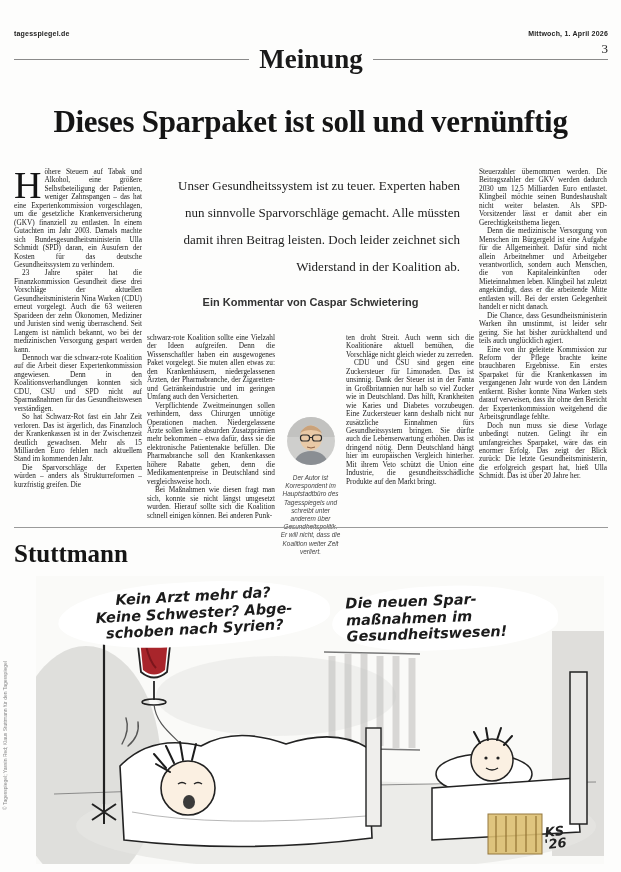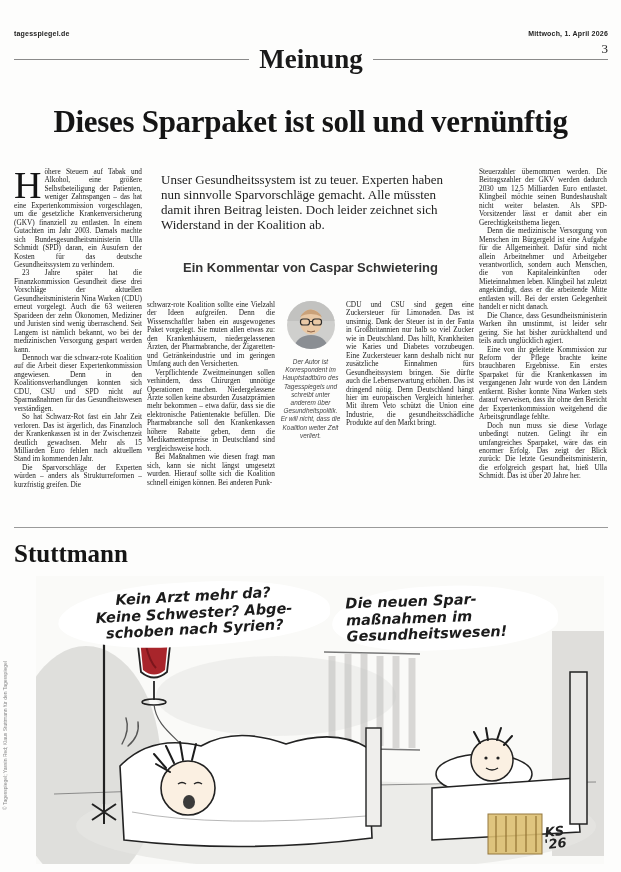--- a/index.html
+++ b/index.html
@@ -16,24 +16,24 @@
   .pagenum{position:absolute;top:41px;right:13px;font-size:13px;background:#fdfdfc;padding-left:6px;}
   
   .headline{position:absolute;top:84px;left:40px;right:40px;text-align:center;
     font-size:31px;font-weight:bold;line-height:1.12;letter-spacing:-.3px;color:#151515;}
   
   .body-grid{position:absolute;top:168px;left:14px;width:593px;display:flex;gap:5px;}
   .col{width:128px;height:358px;overflow:hidden;font-size:7.3px;line-height:8.45px;text-align:justify;}
   .col p{margin:0;}
   .col p + p{text-indent:8px;}
   .midwrap{width:327px;}
-  .standfirst{padding:4px 14px 0;text-align:left;font-size:13px;line-height:15px;color:#222;}
-  .byline{margin-top:28px;text-align:center;font-family:"Liberation Sans",sans-serif;
-    font-size:13px;font-weight:bold;color:#333;}
-  .midcols{margin-top:26px;display:flex;gap:5px;}
+  .standfirst{padding:4px 14px 0;text-align:right;font-size:13px;line-height:27px;color:#222;}
+  .byline{margin-top:16px;text-align:center;font-family:"Liberation Sans",sans-serif;
+    font-size:11px;font-weight:bold;color:#333;}
+  .midcols{margin-top:26px;display:flex;gap:5px;align-items:flex-end;}
   .midcols .col{height:222px;}
   .dropcap{float:left;font-size:38px;line-height:30px;padding:2px 3px 0 0;color:#151515;}
   
   .authorbox{width:61px;flex:0 0 61px;text-align:center;}
   .author-photo{width:48px;height:48px;border-radius:50%;overflow:hidden;margin:0 auto;display:block;}
   .author-caption{margin-top:9px;font-family:"Liberation Sans",sans-serif;font-style:italic;
     font-size:6.4px;line-height:8.2px;color:#444;text-align:center;}
   
   .divider{position:absolute;top:527px;left:14px;right:13px;height:1px;background:#9a9a9a;}
   .cartoon-title{position:absolute;top:540px;left:14px;font-size:25px;font-weight:bold;color:#151515;}
@@ -77,39 +77,40 @@
     <p>Die Sparvorschläge der Experten würden – anders als Strukturreformen – kurzfristig greifen. Die</p>
   </div>
 
   <div class="midwrap">
     <div class="standfirst">Unser Gesundheitssystem ist zu teuer. Experten haben nun sinnvolle Sparvorschläge gemacht. Alle müssten damit ihren Beitrag leisten. Doch leider zeichnet sich Widerstand in der Koalition ab.</div>
     <div class="byline">Ein Kommentar von Caspar Schwietering</div>
     <div class="midcols">
       <div class="col">
         <p>schwarz-rote Koalition sollte eine Vielzahl der Ideen aufgreifen. Denn die Wissenschaftler haben ein ausgewogenes Paket vorgelegt. Sie muten allen etwas zu: den Krankenhäusern, niedergelassenen Ärzten, der Pharmabranche, der Zigaretten- und Getränkeindustrie und im geringen Umfang auch den Versicherten.</p>
         <p>Verpflichtende Zweitmeinungen sollen verhindern, dass Chirurgen unnötige Operationen machen. Niedergelassene Ärzte sollen keine absurden Zusatzprämien mehr bekommen – etwa dafür, dass sie die elektronische Patientenakte befüllen. Die Pharmabranche soll den Krankenkassen höhere Rabatte geben, denn die Medikamentenpreise in Deutschland sind vergleichsweise hoch.</p>
-        <p>Bei Maßnahmen wie diesen fragt man sich, kann sie nicht längst umgesetzt wurden. Hierauf sollte sich die Koalition schnell einigen können. Bei anderen Punk-</p>
+        <p>Bei Maßnahmen wie diesen fragt man sich, konnte sie nicht längst umgesetzt wurden. Hierauf sollte sich die Koalition schnell einigen können. Bei anderen Punk-</p>
       </div>
       <div class="authorbox">
         <span class="author-photo">
           <svg viewBox="0 0 48 48" width="48" height="48">
             <rect width="48" height="48" fill="#cfcfcd"></rect>
             <rect y="0" width="48" height="20" fill="#c2c2c0"></rect>
             <path d="M6,48 Q10,34 24,34 Q38,34 42,48 Z" fill="#8a8e93"></path>
             <ellipse cx="24" cy="21" rx="11" ry="12.5" fill="#e9c9a6"></ellipse>
             <path d="M13,16 Q18,8 24,8.5 Q31,9 35,16 Q30,13 24,13 Q17,13 13,16 Z" fill="#caa27a"></path>
             <rect x="13.5" y="18" width="9" height="6" rx="2.5" fill="none" stroke="#2c2c2c" stroke-width="1.2"></rect>
             <rect x="25.5" y="18" width="9" height="6" rx="2.5" fill="none" stroke="#2c2c2c" stroke-width="1.2"></rect>
             <line x1="22.5" y1="20.5" x2="25.5" y2="20.5" stroke="#2c2c2c" stroke-width="1.2"></line>
             <path d="M20,30 Q24,32 28,30" stroke="#8a5f44" stroke-width="1" fill="none"></path>
           </svg>
         </span>
         <div class="author-caption">Der Autor ist Korrespondent im Hauptstadtbüro des Tagesspiegels und schreibt unter anderem über Gesundheitspolitik. Er will nicht, dass die Koalition weiter Zeit verliert.</div>
       </div>
       <div class="col">
+        <p>ten droht Streit. Auch wenn sich die Koalitionäre aktuell bemühen, die Vorschläge nicht gleich wieder zu zerreden.</p>
         <p>CDU und CSU sind gegen eine Zuckersteuer für Limonaden. Das ist unsinnig. Dank der Steuer ist in der Fanta in Großbritannien nur halb so viel Zucker wie in Deutschland. Das hilft, Krankheiten wie Karies und Diabetes vorzubeugen. Eine Zuckersteuer kann deshalb nicht nur zusätzliche Einnahmen fürs Gesundheitssystem bringen. Sie dürfte auch die Lebenserwartung erhöhen. Das ist dringend nötig. Denn Deutschland hängt hier im europäischen Vergleich hinterher. Mit ihrem Veto schützt die Union eine Industrie, die gesundheitsschädliche Produkte auf den Markt bringt.</p>
       </div>
     </div>
   </div>
 
   <div class="col">
     <p>Steuerzahler übernommen werden. Die Beitragszahler der GKV werden dadurch 2030 um 12,5 Milliarden Euro entlastet. Klingbeil möchte seinen Bundeshaushalt nicht weiter belasten. Als SPD-Vorsitzender lässt er damit aber ein Gerechtigkeitsthema liegen.</p>
     <p>Denn die medizinische Versorgung von Menschen im Bürgergeld ist eine Aufgabe für die Allgemeinheit. Dafür sind nicht allein Arbeitnehmer und Arbeitgeber verantwortlich, sondern auch Menschen, die von Kapitaleinkünften oder Mieteinnahmen leben. Klingbeil hat zuletzt angekündigt, dass er die arbeitende Mitte entlasten will. Bei der ersten Gelegenheit handelt er nicht danach.</p>
     <p>Die Chance, dass Gesundheitsministerin Warken ihn umstimmt, ist leider sehr gering. Sie hat bisher zurückhaltend und teils auch unglücklich agiert.</p>
     <p>Eine von ihr geleitete Kommission zur Reform der Pflege brachte keine brauchbaren Ergebnisse. Ein erstes Sparpaket für die Krankenkassen im vergangenen Jahr wurde von den Ländern entkernt. Bisher konnte Nina Warken stets darauf verweisen, dass ihr ohne den Bericht der Expertenkommission weitgehend die Arbeitsgrundlage fehlte.</p>

